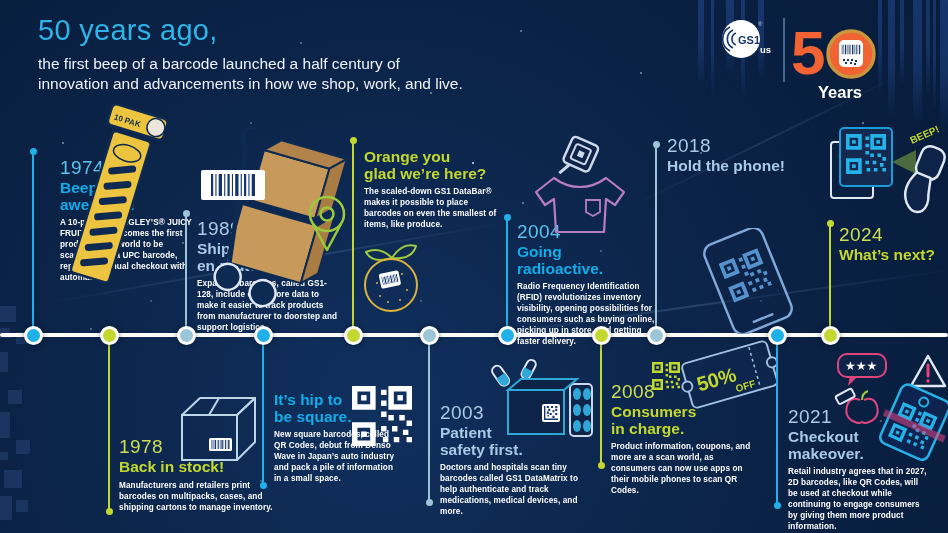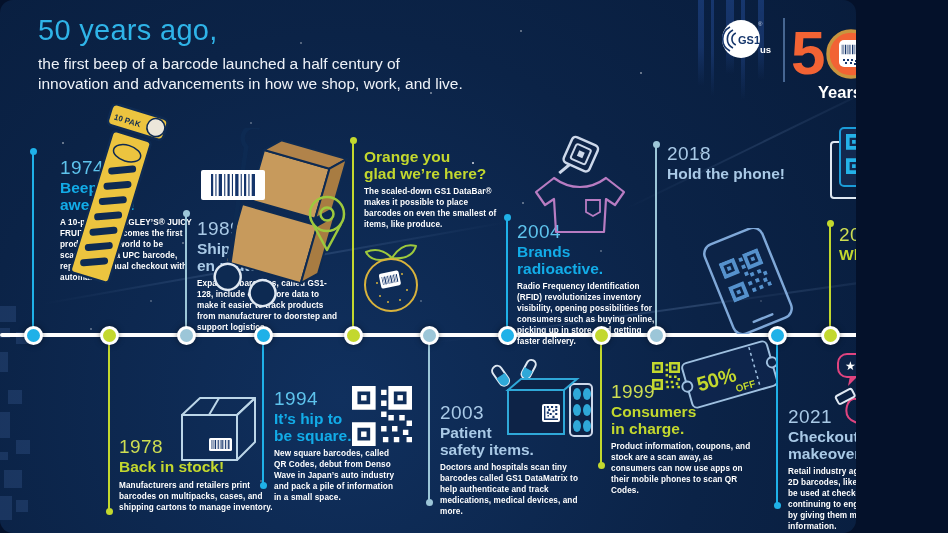--- a/index.html
+++ b/index.html
@@ -1,20 +1,19 @@
 <!DOCTYPE html>
 <html><head>
 <meta charset="utf-8">
 <style>
   html,body{margin:0;padding:0;background:#04112a;}
-  .canvas{position:relative;width:856px;height:533px;overflow:hidden;
+  .canvas{position:relative;width:948px;height:533px;overflow:hidden;
     font-family:"Liberation Sans","DejaVu Sans",sans-serif;color:#fff;
     background:
       radial-gradient(circle 760px at 40% 75%, #10305e 0%, #0b2347 48%, #071a38 100%);
-    border-radius: 13px;
   }
   
   .stars{position:absolute;left:0;top:0;width:2px;height:2px;border-radius:50%;background:transparent;
     box-shadow:120px 60px rgba(255,255,255,.55),300px 42px rgba(255,255,255,.4),430px 92px rgba(255,255,255,.5),
     520px 30px rgba(255,255,255,.45),640px 72px rgba(255,255,255,.5),250px 122px rgba(255,255,255,.35),
     62px 142px rgba(255,255,255,.5),700px 152px rgba(255,255,255,.4),862px 122px rgba(255,255,255,.5),
     912px 202px rgba(255,255,255,.45),182px 242px rgba(255,255,255,.4),522px 202px rgba(255,255,255,.45),
     472px 162px rgba(255,255,255,.85),90px 328px rgba(255,255,255,.4),330px 180px rgba(255,255,255,.5),
     600px 250px rgba(255,255,255,.35),760px 300px rgba(255,255,255,.4),880px 420px rgba(255,255,255,.35),
     420px 300px rgba(255,255,255,.3),150px 300px rgba(255,255,255,.3),570px 420px rgba(255,255,255,.3),
@@ -48,21 +47,21 @@
   .d-pale  .dot{background:#9cc6d8}.d-pale  .conn,.d-pale  .enddot{background:#9cc6d8}
   
   .it0 .conn{left:32px;top:152px;height:181px}.it0 .enddot{left:30px;top:148px}.it0 .dot{left:24px;top:326px}.it0 .txt{left:60px;top:158px;width:136px}
   .it1 .conn{left:108px;top:337px;height:174px}.it1 .enddot{left:106px;top:508px}.it1 .dot{left:100px;top:326px}.it1 .txt{left:119px;top:437px;width:154px}
   .it2 .conn{left:185px;top:214px;height:119px}.it2 .enddot{left:183px;top:210px}.it2 .dot{left:177px;top:326px}.it2 .txt{left:197px;top:219px;width:142px}
   .it3 .conn{left:262px;top:337px;height:148px}.it3 .enddot{left:260px;top:482px}.it3 .dot{left:254px;top:326px}.it3 .txt{left:274px;top:389px;width:128px}
   .it4 .conn{left:352px;top:141px;height:192px}.it4 .enddot{left:350px;top:137px}.it4 .dot{left:344px;top:326px}.it4 .txt{left:364px;top:146px;width:134px}
   .it5 .conn{left:428px;top:337px;height:165px}.it5 .enddot{left:426px;top:499px}.it5 .dot{left:420px;top:326px}.it5 .txt{left:440px;top:403px;width:138px}
   .it6 .conn{left:506px;top:218px;height:115px}.it6 .enddot{left:504px;top:214px}.it6 .dot{left:498px;top:326px}.it6 .txt{left:517px;top:222px;width:138px}
   .it7 .conn{left:600px;top:337px;height:128px}.it7 .enddot{left:598px;top:462px}.it7 .dot{left:592px;top:326px}.it7 .txt{left:611px;top:382px;width:144px}
-  .it8 .conn{left:655px;top:145px;height:188px}.it8 .enddot{left:653px;top:141px}.it8 .dot{left:647px;top:326px}.it8 .txt{left:667px;top:144px;width:154px}
+  .it8 .conn{left:655px;top:145px;height:188px}.it8 .enddot{left:653px;top:141px}.it8 .dot{left:647px;top:326px}.it8 .txt{left:667px;top:136px;width:154px}
   .it9 .conn{left:776px;top:337px;height:168px}.it9 .enddot{left:774px;top:502px}.it9 .dot{left:768px;top:326px}.it9 .txt{left:788px;top:407px;width:140px}
   .it10 .conn{left:829px;top:224px;height:109px}.it10 .enddot{left:827px;top:220px}.it10 .dot{left:821px;top:326px}.it10 .txt{left:839px;top:225px;width:106px}
   svg text{font-family:"Liberation Sans","DejaVu Sans",sans-serif;}
 </style>
 </head>
 <body>
 
 <div class="canvas">
 
   <svg width="0" height="0" style="position:absolute">
@@ -230,21 +229,20 @@
       <path d="M128,96 L142,122 L156,96"></path>
       <circle cx="142" cy="86" r="6.5"></circle>
     </g>
   </svg>
 
   <div class="item it3 c-cyan d-cyan">
     <div class="conn"></div>
     <div class="enddot"></div>
     <div class="dot"></div>
     <div class="txt">
-      <div class="year">1994</div>
       <div class="head">It’s hip to
 be square.</div>
       <div class="bodytext">New square barcodes, called QR Codes, debut from Denso Wave in Japan’s auto industry and pack a pile of information in a small space.</div>
     </div>
   </div>
   <svg class="illus" style="left:352px;top:386px" width="62" height="62">
     <use href="#qr" x="0" y="0" width="60" height="60" style="color:#ffffff"></use>
   </svg>
 
   <div class="item it4 c-green d-green">
@@ -277,21 +275,21 @@
     </g>
   </svg>
 
   <div class="item it5 c-peri d-pale">
     <div class="conn"></div>
     <div class="enddot"></div>
     <div class="dot"></div>
     <div class="txt">
       <div class="year">2003</div>
       <div class="head">Patient
-safety items.</div>
+safety first.</div>
       <div class="bodytext">Doctors and hospitals scan tiny barcodes called GS1 DataMatrix to help authenticate and track medications, medical devices, and more.</div>
     </div>
   </div>
   <svg class="illus" style="left:482px;top:358px" width="112" height="92">
     <g transform="rotate(-35 20 18)">
       <rect x="14" y="6" width="10" height="22" rx="5" fill="none" stroke="#dfe8f2" stroke-width="2"></rect>
       <path d="M14,17 h10 v6 a5,5 0 0 1 -10,0 z" fill="#2fa8d8"></path>
     </g>
     <g transform="rotate(28 48 12)">
       <rect x="42" y="2" width="9" height="20" rx="4.5" fill="none" stroke="#dfe8f2" stroke-width="2"></rect>
@@ -313,45 +311,45 @@
       <use href="#dm" x="36" y="16" width="14" height="14" style="color:#15356b"></use>
     </g>
   </svg>
 
   <div class="item it6 c-cyan d-cyan">
     <div class="conn"></div>
     <div class="enddot"></div>
     <div class="dot"></div>
     <div class="txt">
       <div class="year">2004</div>
-      <div class="head">Brands
+      <div class="head">Going
 radioactive.</div>
       <div class="bodytext">Radio Frequency Identification (RFID) revolutionizes inventory visibility, opening possibilities for consumers such as buying online, picking up in store, and getting faster delivery.</div>
     </div>
   </div>
   <svg class="illus" style="left:524px;top:134px" width="104" height="102">
     <g transform="rotate(24 56 22)">
       <line x1="50" y1="34" x2="44" y2="46" stroke="#cdd8ea" stroke-width="3"></line>
       <rect x="42" y="6" width="28" height="28" rx="4" fill="#0d2347" stroke="#cdd8ea" stroke-width="2.5"></rect>
       <rect x="48" y="12" width="16" height="16" rx="2" fill="none" stroke="#cdd8ea" stroke-width="2"></rect>
       <rect x="53" y="17" width="6" height="6" fill="#cdd8ea"></rect>
     </g>
     <path d="M30,44 L12,58 L21,71 L30,65 L32,98 L80,98 L82,65 L91,71 L100,58 L82,44 Q70,53 56,53 Q42,53 30,44 Z" fill="none" stroke="#b87cc2" stroke-width="2.2" stroke-linejoin="round"></path>
     <path d="M62,66 h14 v12 l-7,4 l-7,-4 z" fill="none" stroke="#b87cc2" stroke-width="1.8"></path>
   </svg>
 
   <div class="item it7 c-green d-green">
     <div class="conn"></div>
     <div class="enddot"></div>
     <div class="dot"></div>
     <div class="txt">
-      <div class="year">1999</div>
+      <div class="year">2008</div>
       <div class="head">Consumers
 in charge.</div>
-      <div class="bodytext">Product information, coupons, and stock are a scan away, as consumers can now use apps on their mobile phones to scan QR Codes.</div>
+      <div class="bodytext">Product information, coupons, and more are a scan world, as consumers can now use apps on their mobile phones to scan QR Codes.</div>
     </div>
   </div>
   <svg class="illus" style="left:648px;top:336px" width="130" height="78">
     <use href="#qr" x="4" y="26" width="28" height="28" style="color:#c3d82e"></use>
     <g transform="rotate(-16 80 40)">
       <rect x="38" y="16" width="88" height="46" rx="5" fill="rgba(20,44,90,0.35)" stroke="#9fc0e0" stroke-width="2"></rect>
       <circle cx="38" cy="39" r="5" fill="#0d2347" stroke="#9fc0e0" stroke-width="2"></circle>
       <circle cx="126" cy="39" r="5" fill="#0d2347" stroke="#9fc0e0" stroke-width="2"></circle>
       <line x1="108" y1="18" x2="108" y2="60" stroke="#9fc0e0" stroke-width="1.5" stroke-dasharray="3,3"></line>
       <text x="48" y="47" font-size="20" font-weight="bold" fill="#c3d82e">50%</text>

